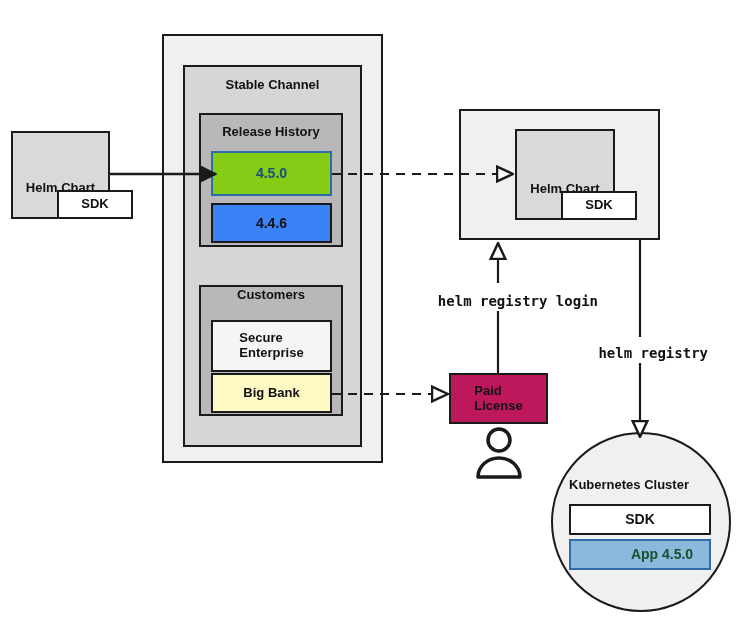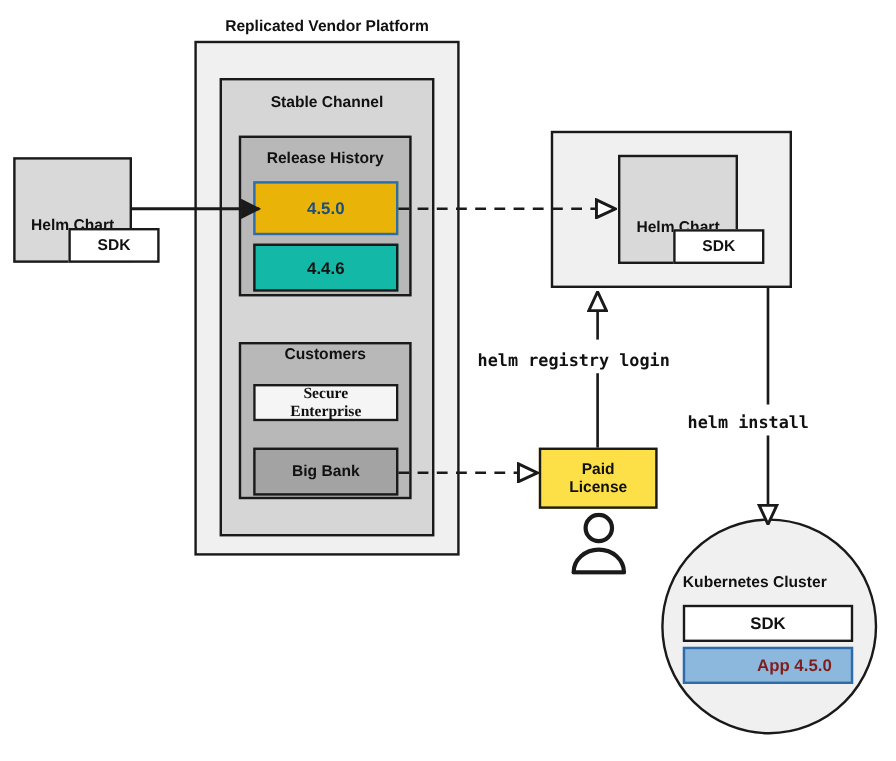--- a/index.html
+++ b/index.html
@@ -23,41 +23,41 @@
     position: absolute;
     box-sizing: border-box;
     border: 2px solid #1a1a1a;
     display: flex;
     align-items: flex-start;
     justify-content: center;
   }
   .box-label {
     font-weight: bold;
     color: #111111;
-    text-align: center;
+    text-align: left;
     line-height: 1.15;
     white-space: pre-line;
   }
   .centered-label {
     align-items: center;
   }
   .plain-text {
     position: absolute;
     font-weight: bold;
     color: #111111;
     text-align: center;
     line-height: 1.2;
     white-space: pre-line;
   }
   .mono-text {
     position: absolute;
     font-family: "DejaVu Sans Mono", "Liberation Mono", monospace;
     font-weight: bold;
     color: #111111;
-    text-align: left;
+    text-align: right;
     white-space: pre;
   }
   .circle {
     position: absolute;
     box-sizing: border-box;
     border: 2.5px solid #1a1a1a;
     border-radius: 50%;
   }
   svg.overlay {
     position: absolute;
@@ -76,89 +76,88 @@
 
 <div id="canvas">
 
   <div class="box centered-label" style="left:11px; top:131px; width:99px; height:88px; background:#D9D9D9;">
     <span class="box-label" style="font-size:13px; margin-top:26px;">Helm Chart</span>
   </div>
   <div class="box centered-label" style="left:57px; top:190px; width:76px; height:29px; background:#FFFFFF; justify-content:center;">
     <span class="box-label" style="font-size:13px;">SDK</span>
   </div>
 
-  <div class="plain-text" style="left:162px; top:14px; width:221px; font-size:13px;">Replicated Vendor Platform</div>
 
   <div class="box" style="left:162px; top:34px; width:221px; height:429px; background:#F0F0F0;"></div>
 
   <div class="box" style="left:183px; top:65px; width:179px; height:382px; background:#D6D6D6;">
     <span class="box-label" style="font-size:13px; margin-top:11px;">Stable Channel</span>
   </div>
 
   <div class="box" style="left:199px; top:113px; width:144px; height:134px; background:#B8B8B8;">
     <span class="box-label" style="font-size:13px; margin-top:10px;">Release History</span>
   </div>
 
-  <div class="box centered-label" style="left:211px; top:151px; width:121px; height:45px; background:#eab308; border-color:#2E6BA8;">
+  <div class="box centered-label" style="left:211px; top:151px; width:121px; height:45px; background:#84cc16; border-color:#2E6BA8;">
     <span class="box-label" style="font-size:14px; color:#1A4D80;">4.5.0</span>
   </div>
 
-  <div class="box centered-label" style="left:211px; top:203px; width:121px; height:40px; background:#14b8a6;">
+  <div class="box centered-label" style="left:211px; top:203px; width:121px; height:40px; background:#3b82f6;">
     <span class="box-label" style="font-size:14px;">4.4.6</span>
   </div>
 
   <div class="box" style="left:199px; top:285px; width:144px; height:131px; background:#B8B8B8;">
     <span class="box-label" style="font-size:13px; margin-top:1px;">Customers</span>
   </div>
 
-  <div class="box centered-label" style="left:211px; top:320px; width:121px; height:31px; background:#F5F5F5;font-family:Liberation Serif, serif;">
+  <div class="box centered-label" style="left:211px; top:320px; width:121px; height:52px; background:#F5F5F5;">
     <span class="box-label" style="font-size:13px;">Secure
 Enterprise</span>
   </div>
 
-  <div class="box centered-label" style="left:211px; top:373px; width:121px; height:40px; background:#a3a3a3;">
+  <div class="box centered-label" style="left:211px; top:373px; width:121px; height:40px; background:#fef9c3;">
     <span class="box-label" style="font-size:13px;">Big Bank</span>
   </div>
 
 
   <div class="box" style="left:459px; top:109px; width:201px; height:131px; background:#F0F0F0;"></div>
 
   <div class="box centered-label" style="left:515px; top:129px; width:100px; height:91px; background:#D9D9D9;">
     <span class="box-label" style="font-size:13px; margin-top:30px;">Helm Chart</span>
   </div>
   <div class="box centered-label" style="left:561px; top:191px; width:76px; height:29px; background:#FFFFFF;">
     <span class="box-label" style="font-size:13px;">SDK</span>
   </div>
 
-  <div class="box centered-label" style="left:449px; top:373px; width:99px; height:51px; background:#fde047;">
+  <div class="box centered-label" style="left:449px; top:373px; width:99px; height:51px; background:#be185d;">
     <span class="box-label" style="font-size:13px;">Paid
 License</span>
   </div>
 
   <svg class="person-icon" style="left:470px; top:427px;" width="58" height="52" viewBox="0 0 58 52">
     <circle cx="29" cy="13" r="11" fill="none" stroke="#1a1a1a" stroke-width="3.5"></circle>
     <path d="M 8 50 A 21 19 0 0 1 50 50 Z" fill="none" stroke="#1a1a1a" stroke-width="3.5" stroke-linejoin="round"></path>
   </svg>
 
 
   <div class="circle" style="left:551px; top:432px; width:180px; height:180px; background:#F0F0F0;"></div>
 
   <div class="plain-text" style="left:539px; top:477px; width:180px; font-size:13px;">Kubernetes Cluster</div>
 
   <div class="box centered-label" style="left:569px; top:504px; width:142px; height:31px; background:#FFFFFF;">
     <span class="box-label" style="font-size:14px;">SDK</span>
   </div>
 
   <div class="box centered-label" style="left:569px; top:539px; width:142px; height:31px; background:#8CB8DE; border-color:#2E6BA8;">
-    <span class="box-label" style="font-size:14px; color:#7f1d1d;margin-left:44px;">App 4.5.0</span>
+    <span class="box-label" style="font-size:14px; color:#14532d;margin-left:44px;">App 4.5.0</span>
   </div>
 
   <div class="mono-text" style="left:398px; top:293px; width:200px; font-size:14px;">helm registry login</div>
 
-  <div class="mono-text" style="left:573px; top:345px; width:135px; font-size:14px;">helm install</div>
+  <div class="mono-text" style="left:573px; top:345px; width:135px; font-size:14px;">helm registry</div>
 
   <svg class="overlay">
     <defs>
       <marker id="arrow-solid" viewBox="0 0 10 10" refX="9" refY="5" markerWidth="7" markerHeight="7" orient="auto-start-reverse">
         <path d="M 0 0 L 10 5 L 0 10 z" fill="#1a1a1a"></path>
       </marker>
       <marker id="arrow-open" viewBox="0 0 10 10" refX="9" refY="5" markerWidth="8" markerHeight="8" orient="auto-start-reverse">
         <path d="M 0.5 0.8 L 9.5 5 L 0.5 9.2 z" fill="#ffffff" stroke="#1a1a1a" stroke-width="1.4" stroke-linejoin="miter"></path>
       </marker>
       <marker id="arrow-open-up" viewBox="0 0 10 10" refX="9" refY="5" markerWidth="8" markerHeight="8" orient="auto-start-reverse">

